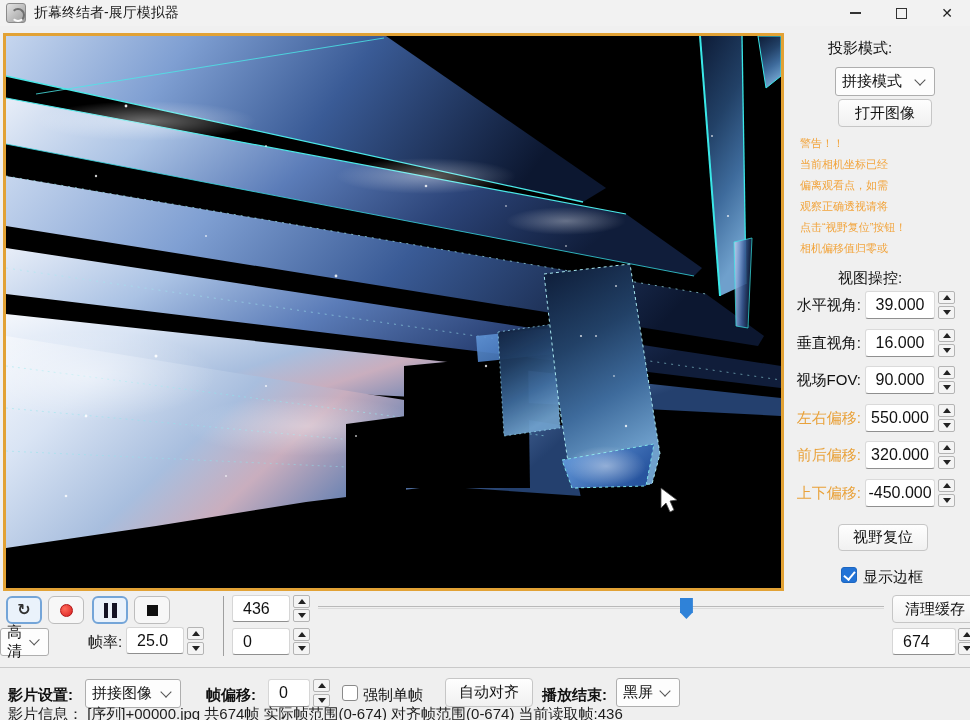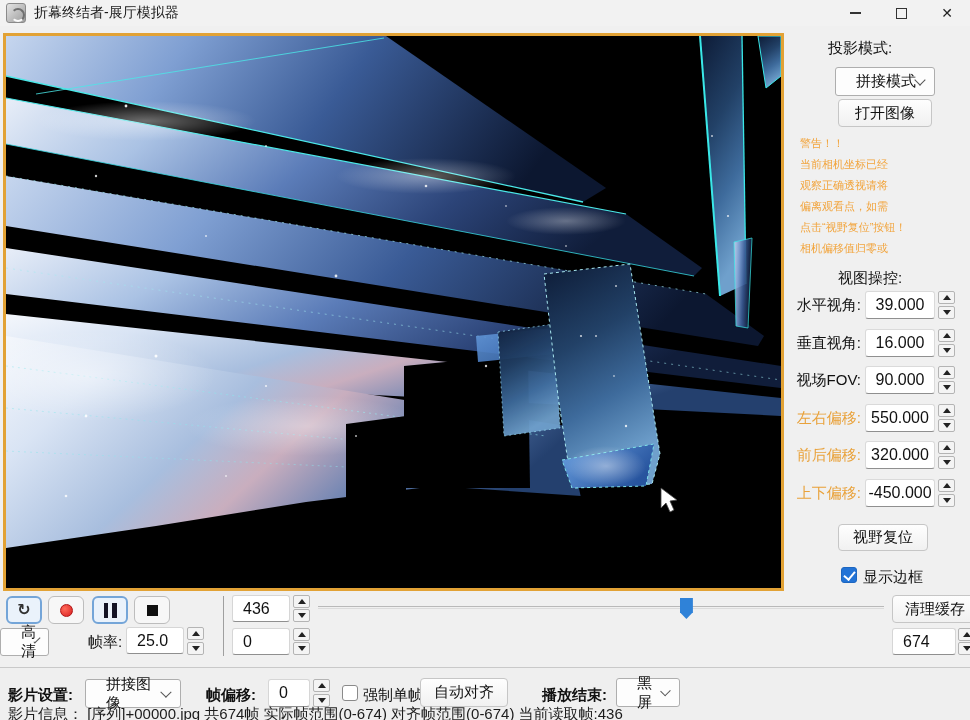--- a/index.html
+++ b/index.html
@@ -24,21 +24,21 @@
   #viewport { position:absolute; left:3px; top:33px; width:781px; height:558px;
     border:3px solid #e2a235; background:#000; }
   #viewport svg { display:block; }
 
   
   .panel-label { position:absolute; font-size:15px; color:#111; }
   .accent { color:#e9a23b !important; }
   #warning { position:absolute; left:800px; top:133px; width:170px; font-size:11px; line-height:21px; color:#f2a43c; }
 
   .dropdown { position:absolute; background:#fdfdfd; border:1px solid #aeaeae; border-radius:3px;
-    display:flex; align-items:center; font-size:15px; color:#111; padding-left:20px;justify-content:flex-end; }
+    display:flex; align-items:center; font-size:15px; color:#111; padding-left:6px;justify-content:flex-end; }
   .chev { width:8px; height:8px; border-right:1.6px solid #555; border-bottom:1.6px solid #555;
     transform:rotate(45deg); margin-left:auto; margin-right:10px; margin-top:-4px; }
   .btn { position:absolute; background:linear-gradient(#fefefe,#f1f1f1); border:1px solid #c6c6c6;
     border-radius:4px; display:flex; align-items:center; justify-content:center; font-size:15px; color:#111; }
 
   .field-row { position:absolute; left:787px; width:183px; height:28px; }
   .field-label { position:absolute; right:109px; top:5px; font-size:15px; color:#111; white-space:nowrap; }
   .field-box { position:absolute; left:78px; top:0; width:70px; height:28px; background:#fff;
     border:1px solid #dadada; border-bottom:1px solid #8f8f8f; border-radius:3px;
     display:flex; align-items:center; justify-content:center; font-size:16px; color:#111; }
@@ -212,22 +212,22 @@
   <div class="dropdown" style="left:835px; top:67px; width:100px; height:29px;">
     <span>拼接模式</span>
     <i class="chev"></i>
   </div>
 
   <div class="btn" style="left:838px; top:99px; width:94px; height:28px;">打开图像</div>
 
   <div id="warning">
     <div>警告！！</div>
     <div>当前相机坐标已经</div>
+    <div>偏离观看点，如需</div>
     <div>观察正确透视请将</div>
-    <div>偏离观看点，如需</div>
     <div>点击“视野复位”按钮！</div>
     <div>相机偏移值归零或</div>
   </div>
 
   <div class="panel-label" style="left:838px; top:269px;">视图操控:</div>
 
   <div class="field-row" style="top:291px;">
     <span class="field-label">水平视角:</span>
     <div class="field-box">39.000</div>
     <div class="spin" style="left:151px; top:0; height:28px;">
@@ -390,21 +390,21 @@
   <div class="spin" style="left:313px; top:679px; height:28px;">
     <div class="spin-btn">
         <i class="tri-up"></i>
       </div>
     <div class="spin-btn">
         <i class="tri-down"></i>
       </div>
   </div>
   <div class="checkbox unchecked" style="left:342px; top:685px;"></div>
   <div class="panel-label" style="left:363px; top:686px;">强制单帧</div>
-  <div class="btn" style="left:420px; top:678px; width:88px; height:29px;">自动对齐</div>
+  <div class="btn" style="left:445px; top:678px; width:88px; height:29px;">自动对齐</div>
   <div class="panel-label" style="left:542px; top:686px; font-weight:bold;">播放结束:</div>
   <div class="dropdown" style="left:616px; top:678px; width:64px; height:29px;">
     <span>黑屏</span>
     <i class="chev"></i>
   </div>
 
   <div id="film-info">影片信息：  [序列]+00000.jpg  共674帧  实际帧范围(0-674)  对齐帧范围(0-674)  当前读取帧:436</div>
 
 </div>
 

